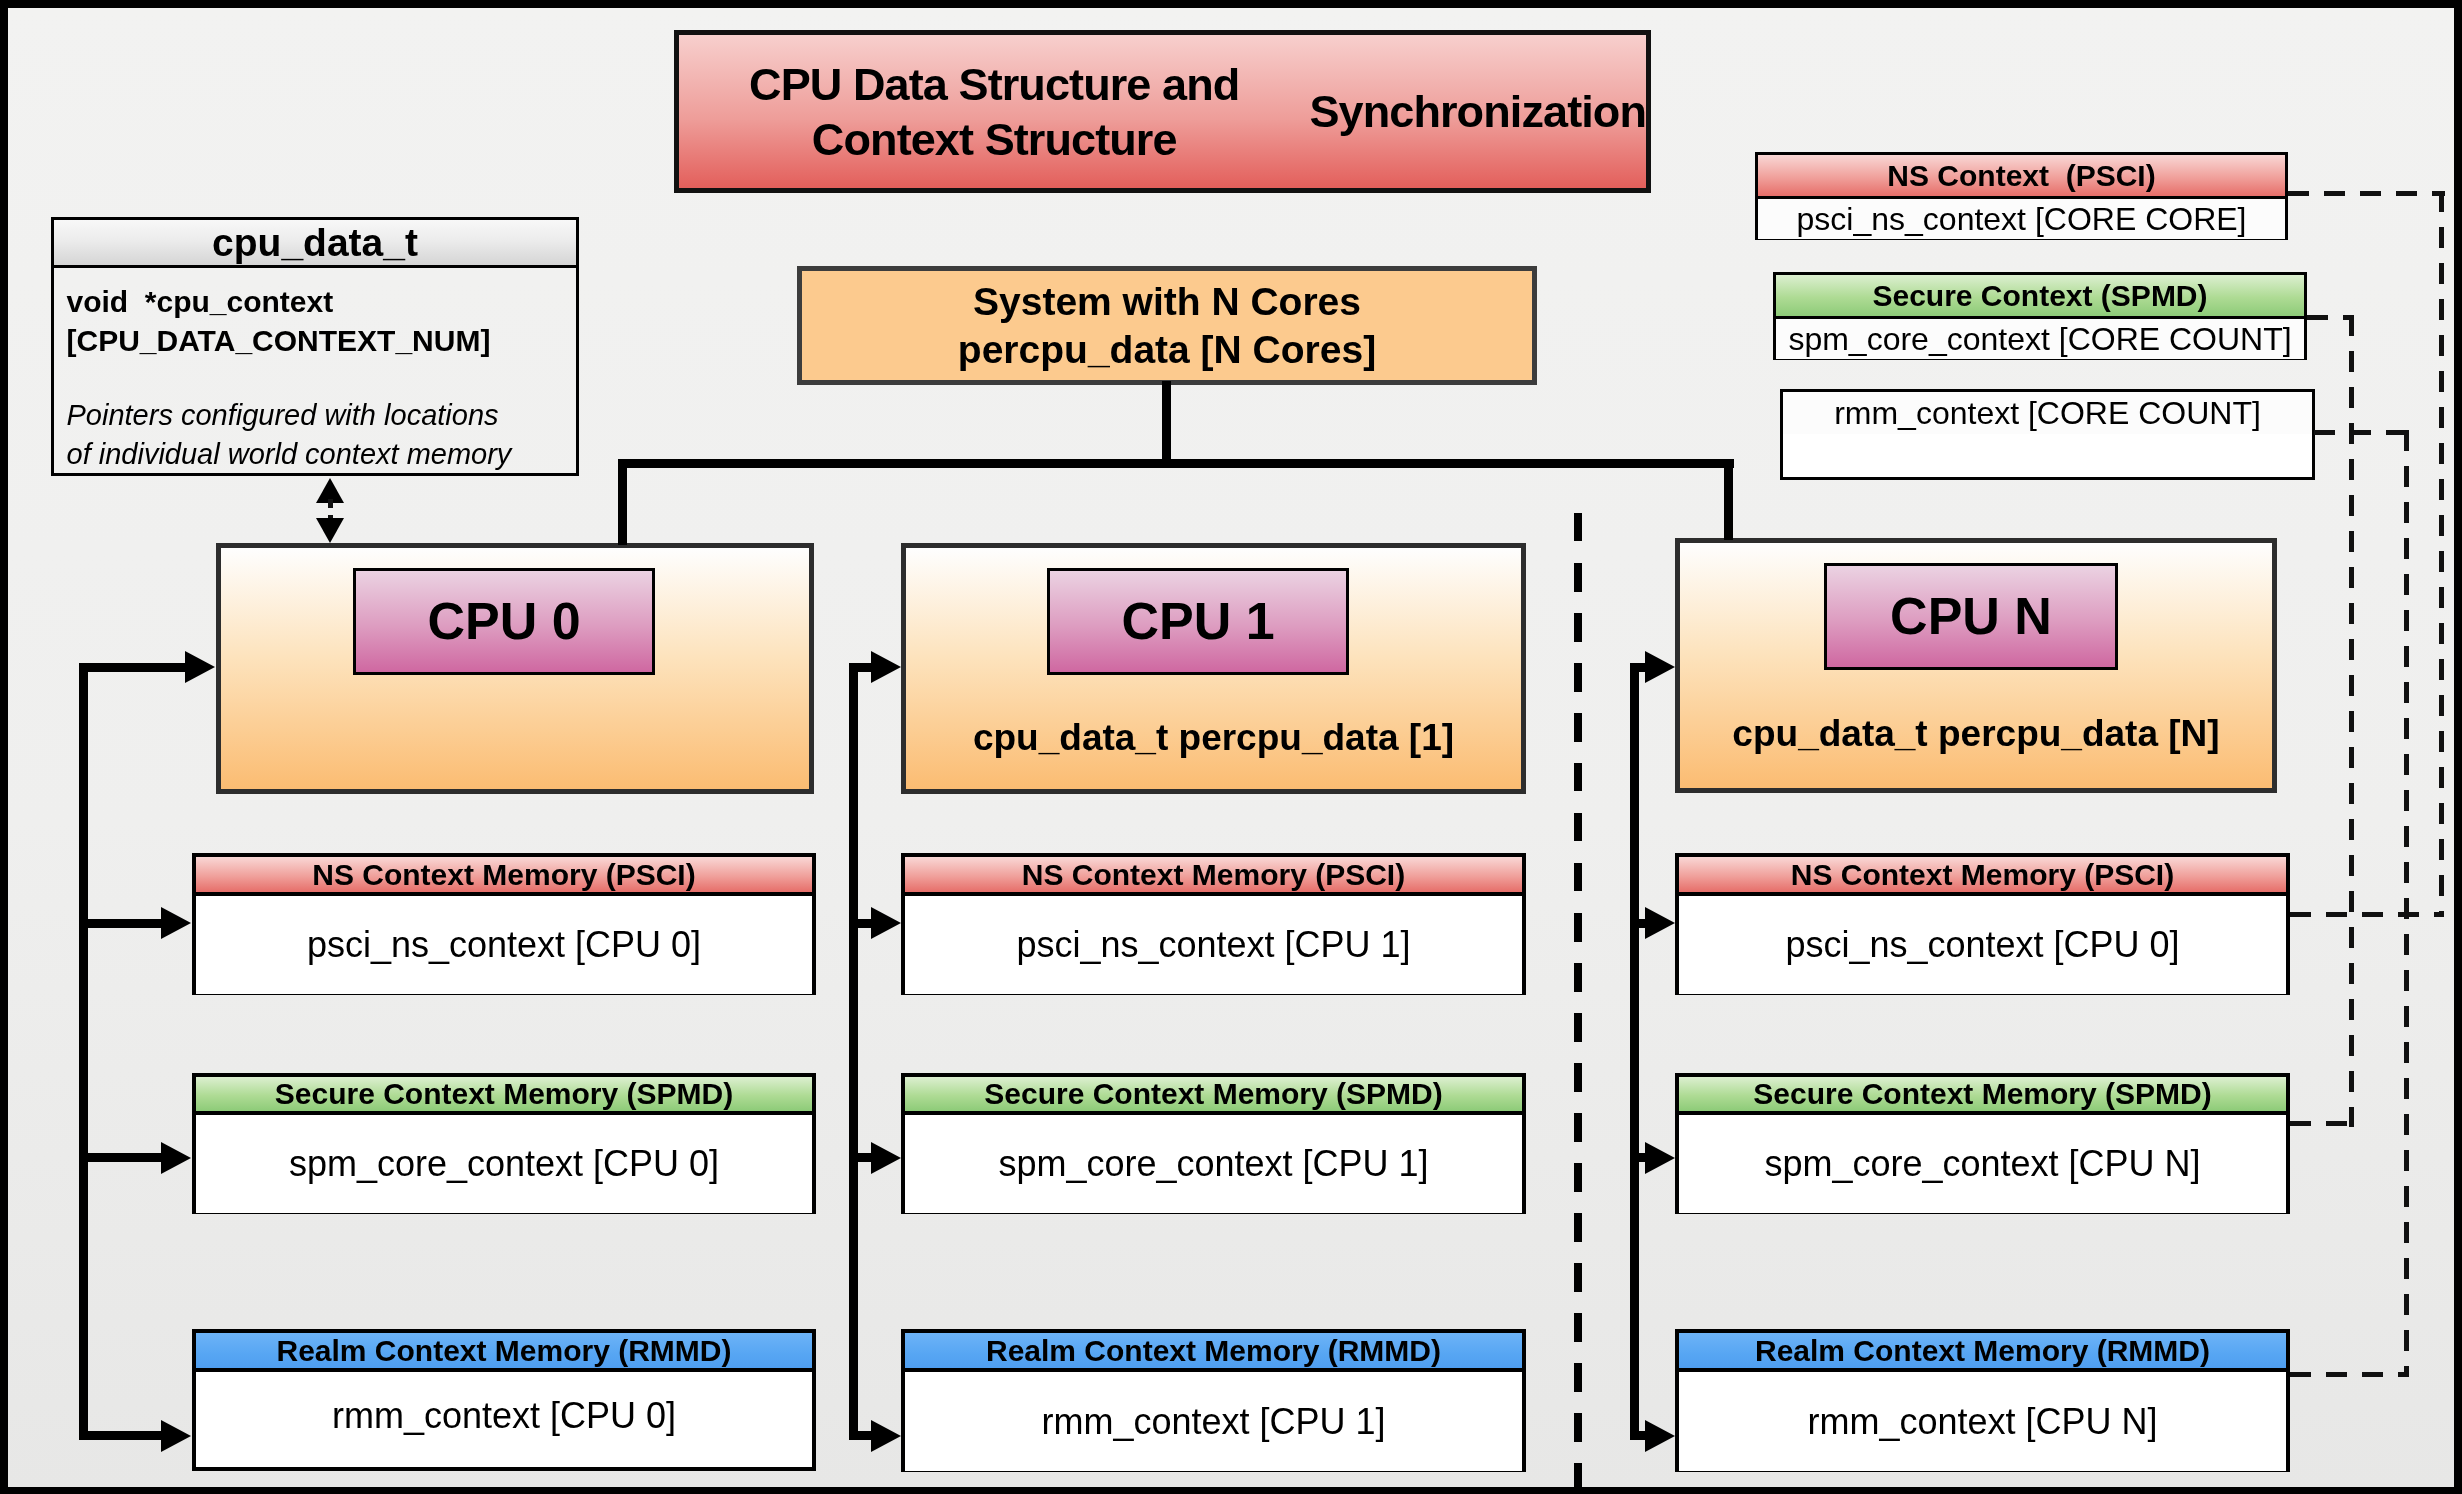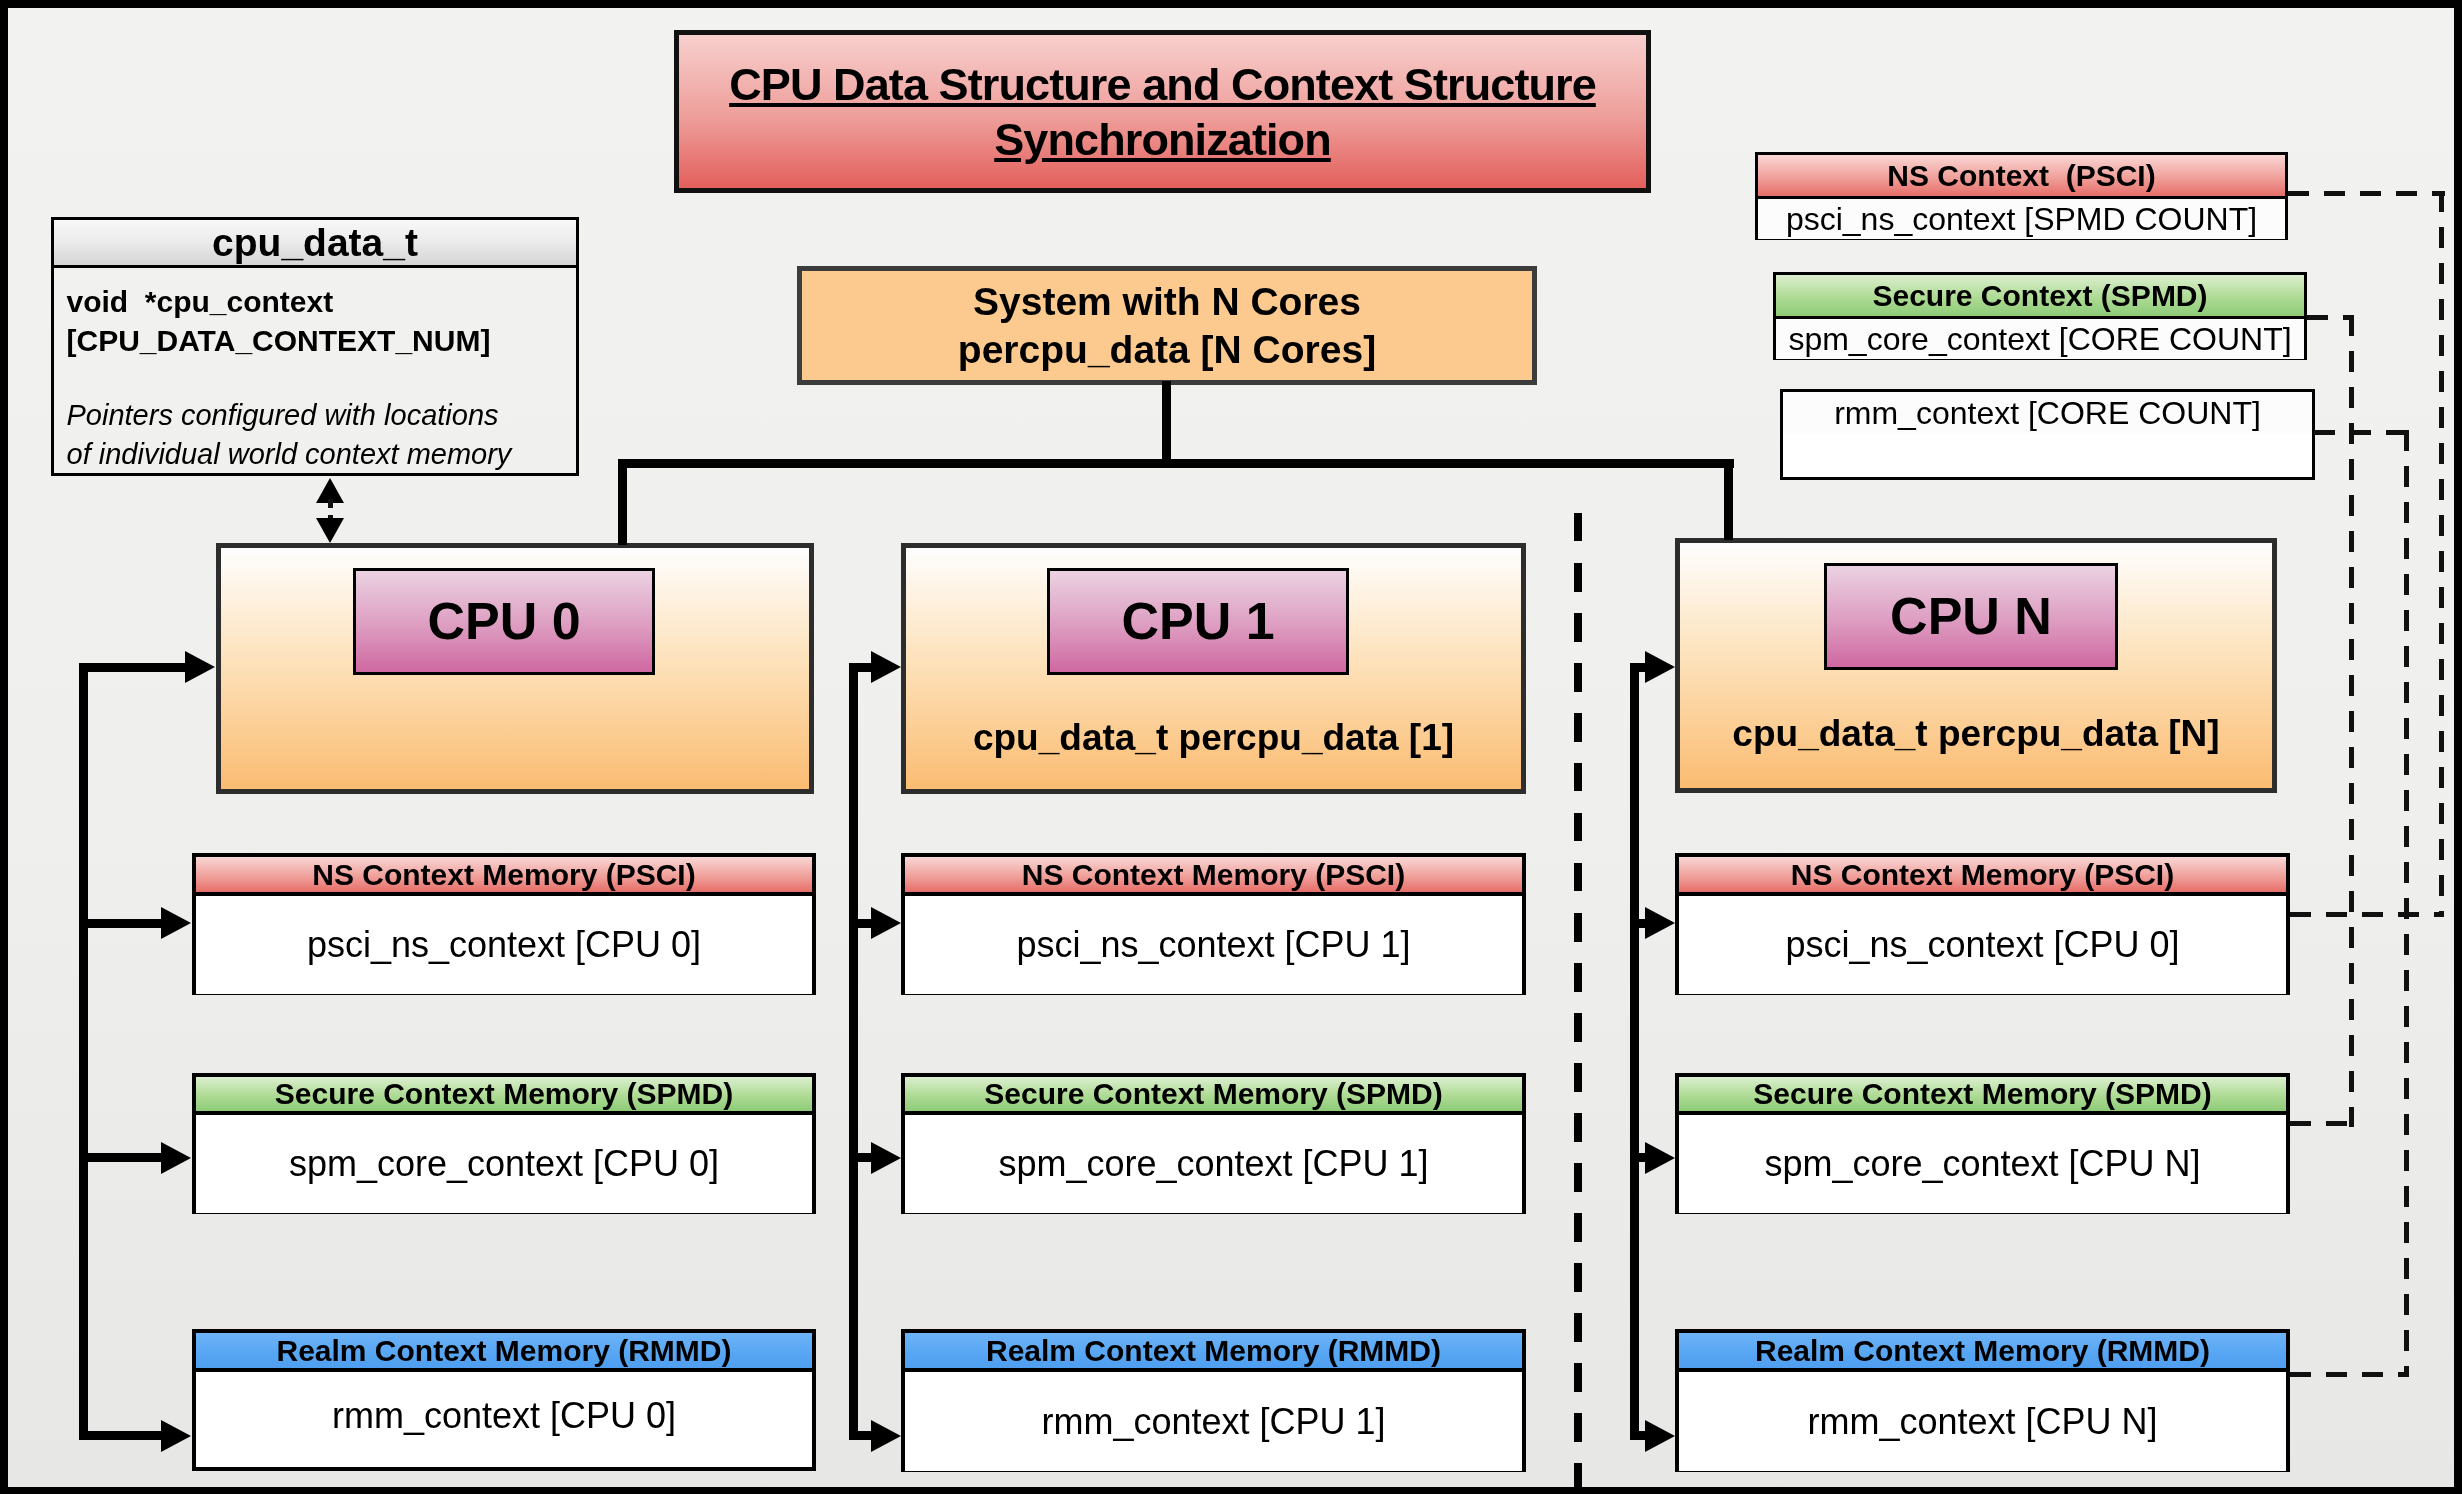--- a/index.html
+++ b/index.html
@@ -15,22 +15,20 @@
   }
   .abs{position:absolute;box-sizing:border-box;}
   .center{display:flex;align-items:center;justify-content:center;text-align:center;}
   .pre{white-space:pre;}
 
   
   .title-box{
     border:5.3px solid #111;
     background:linear-gradient(to bottom,#f7cfcd 0%,#ee9d99 55%,#e35f5b 100%);
     font-weight:bold;font-size:45px;line-height:55px;letter-spacing:-0.9px;
-    flex-direction:column;
-    text-decoration:underline;
   }
   .struct-box{border:3.6px solid #000;}
   .struct-hdr{
     border-bottom:3.6px solid #000;
     background:linear-gradient(to bottom,#f8f8f8 0%,#ececec 45%,#d5d5d5 100%);
     font-weight:bold;font-size:39px;
   }
   .struct-body{font-size:30px;line-height:39px;padding:14.3px 12.5px;}
   .system-box{
     border:5.3px solid #3c3c3c;
@@ -96,21 +94,21 @@
     </div>
   </div>
 
   <div class="abs center system-box" style="left:789px;top:258px;width:740px;height:119px;">
     <div>System with N Cores</div>
     <div>percpu_data [N Cores]</div>
   </div>
 
   <div class="abs legend-box" style="left:1747px;top:144px;width:533px;height:88px;">
     <div class="legend-hdr hdr-red center pre" style="height:41px;">NS Context  (PSCI)</div>
-    <div class="legend-body center" style="height:40px;">psci_ns_context [SPMD COUNT]</div>
+    <div class="legend-body center" style="height:40px;">psci_ns_context [CORE CORE]</div>
   </div>
   <div class="abs legend-box" style="left:1765px;top:264px;width:534px;height:88px;">
     <div class="legend-hdr hdr-green center" style="height:41px;">Secure Context (SPMD)</div>
     <div class="legend-body center" style="height:40px;">spm_core_context [CORE COUNT]</div>
   </div>
   <div class="abs legend-box" style="left:1772px;top:381px;width:535px;height:91px;">
     <div class="legend-body center" style="height:42px;">rmm_context [CORE COUNT]</div>
   </div>
 
   <div class="abs cpu-box" style="left:208px;top:535px;width:598px;height:251px;">

